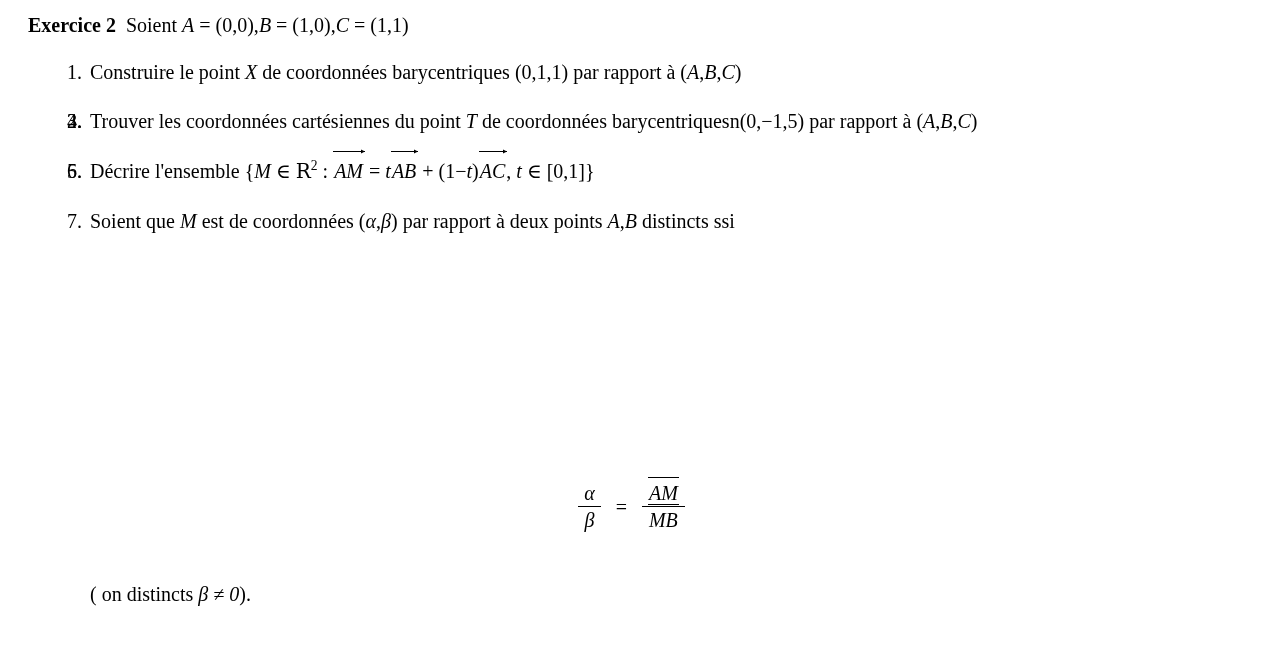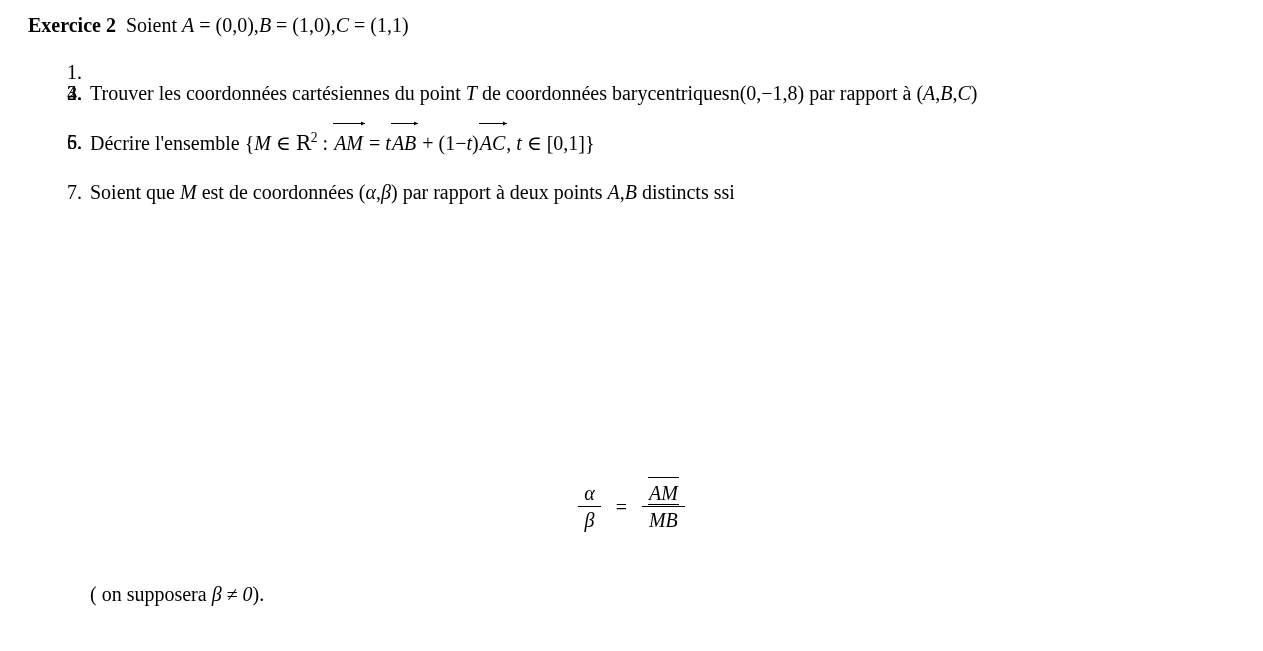--- a/index.html
+++ b/index.html
@@ -143,36 +143,36 @@
 </head>
 <body>
 
 <div class="page">
 
   <div class="ex-header">
     <span class="ex-title">Exercice 2</span><span class="ex-statement"><span>Soient </span><span class="it">A</span><span> = (0,0),</span><span class="it">B</span><span> = (1,0),</span><span class="it">C</span><span> = (1,1)</span></span>
   </div>
 
   <ol class="items" id="items-list">
-      <li><span class="num">1.</span></li>
+      <li><span class="num">1.</span><span><span>Construire le point </span><span class="it">X</span><span> de coordonnées barycentriques (0,1,1) par rapport à (</span><span class="it">A</span><span>,</span><span class="it">B</span><span>,</span><span class="it">C</span><span>)</span></span></li>
       <li><span class="num">2.</span></li>
       <li><span class="num">3.</span></li>
-      <li><span class="num">4.</span><span><span>Trouver les coordonnées cartésiennes du point </span><span class="it">T</span><span> de coordonnées barycentriquesn(0,−1,8) par rapport à (</span><span class="it">A</span><span>,</span><span class="it">B</span><span>,</span><span class="it">C</span><span>)</span></span></li>
+      <li><span class="num">4.</span><span><span>Trouver les coordonnées cartésiennes du point </span><span class="it">T</span><span> de coordonnées barycentriquesn(0,−1,5) par rapport à (</span><span class="it">A</span><span>,</span><span class="it">B</span><span>,</span><span class="it">C</span><span>)</span></span></li>
       <li><span class="num">5.</span></li>
       <li><span class="num">6.</span><span><span>Décrire l'ensemble {</span><span class="it">M</span><span> ∈ </span><span class="bbR">R</span><span class="sup">2</span><span> : </span><span class="vec">AM</span><span> = </span><span class="it">t</span><span class="vec">AB</span><span> + (1−</span><span class="it">t</span><span>)</span><span class="vec">AC</span><span>,    </span><span class="it">t</span><span> ∈ [0,1]}</span></span></li>
       <li><span class="num">7.</span><span><span>Soient que </span><span class="it">M</span><span> est de coordonnées (</span><span class="it">α</span><span>,</span><span class="it">β</span><span>) par rapport à deux points </span><span class="it">A</span><span>,</span><span class="it">B</span><span> distincts ssi</span></span></li>
     </ol>
 
   <div class="formula">
     <span class="frac">
       <span class="top it">α</span>
       <span class="bot it">β</span>
     </span>
     <span class="eqsign">=</span>
     <span class="frac">
       <span class="top"><span class="ovl">AM</span></span>
       <span class="bot"><span class="ovl">MB</span></span>
     </span>
   </div>
 
-  <div class="lastline"><span>( on supposera </span><span class="it">β ≠ 0</span><span>).</span></div>
+  <div class="lastline"><span>( on distincts </span><span class="it">β ≠ 0</span><span>).</span></div>
 
 </div>
 
 </body></html>

